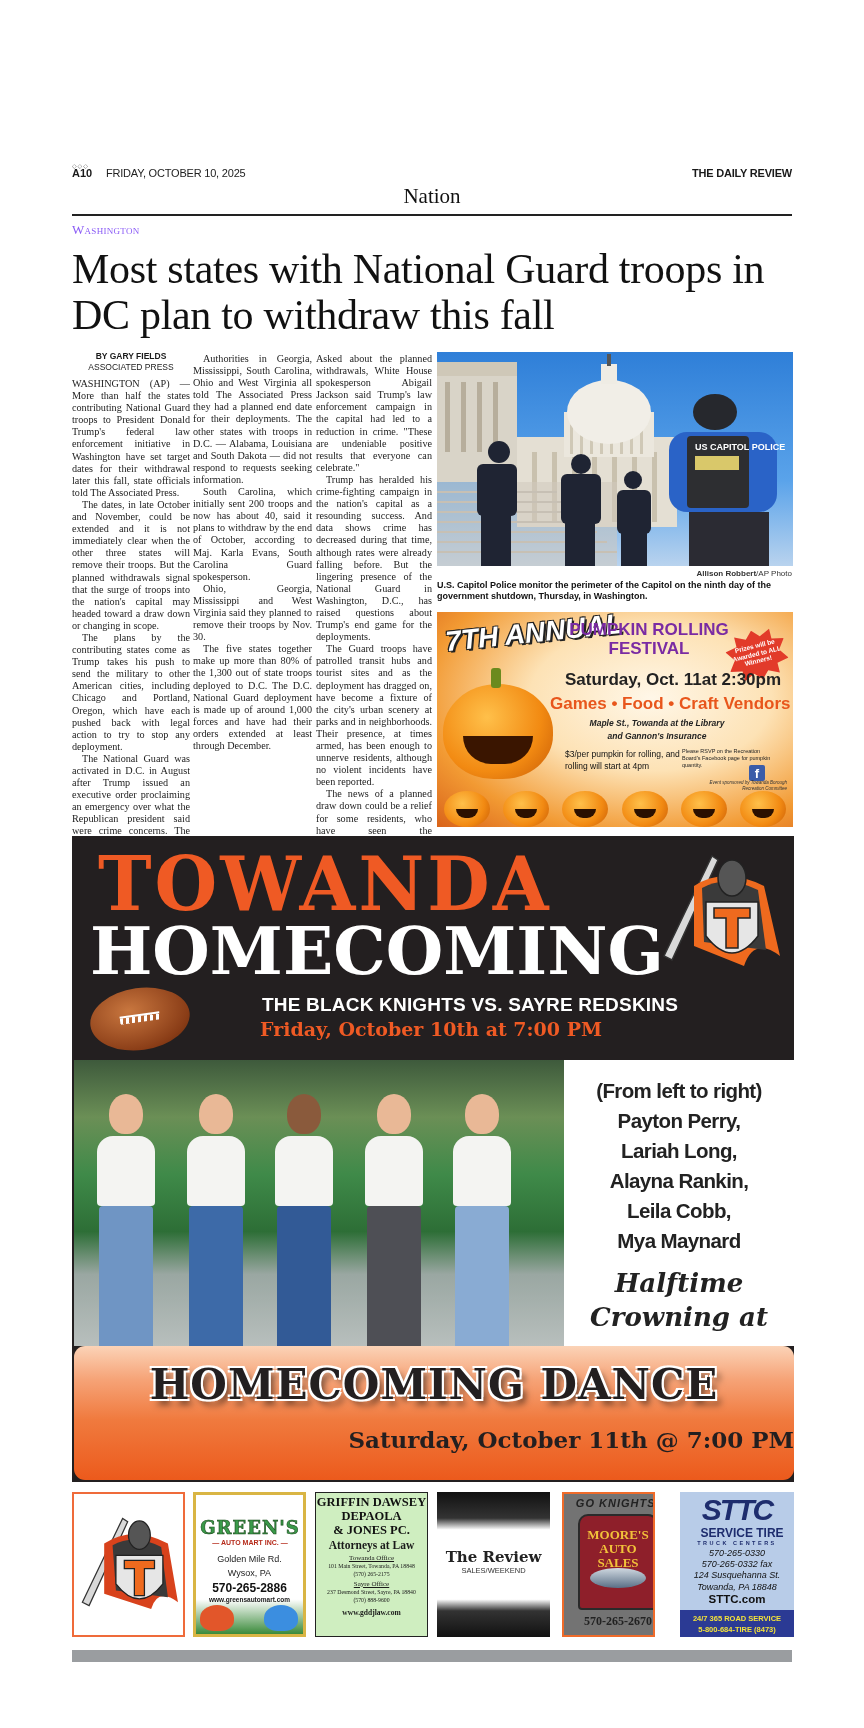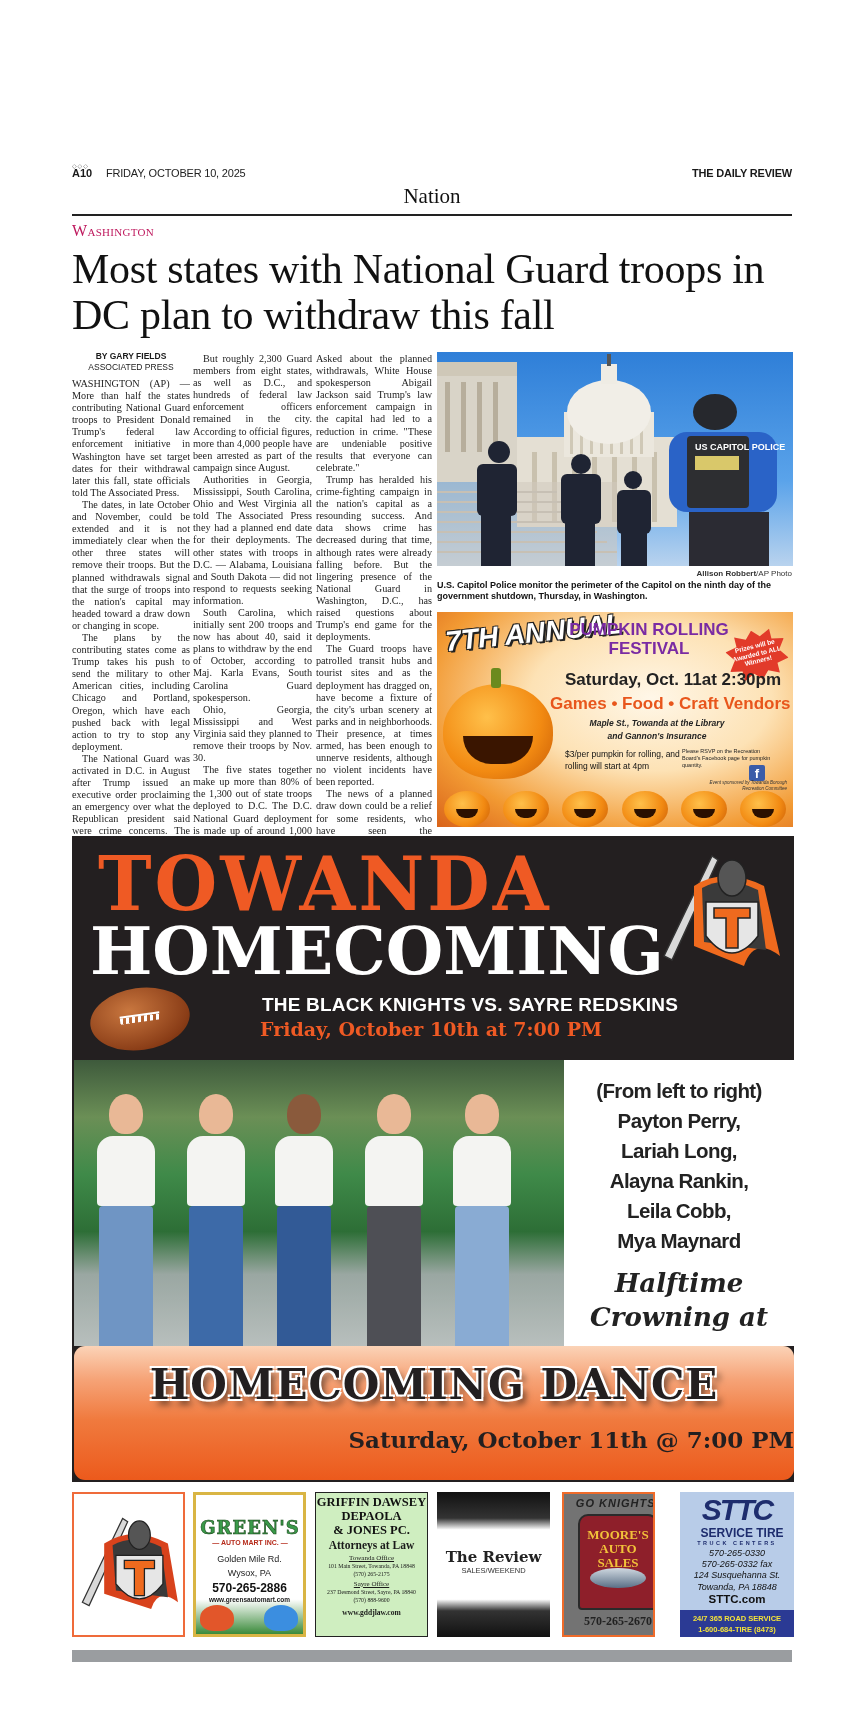--- a/index.html
+++ b/index.html
@@ -8,21 +8,21 @@
 
   .abs { position: absolute; }
 
   
   .folio-dots { left: 72px; top: 162px; font-size: 6px; letter-spacing: 1px; color: #555; font-family: "Liberation Sans", sans-serif; }
   .folio { left: 72px; top: 167px; font-family: "Liberation Sans", sans-serif; font-weight: bold; font-size: 11px; }
   .dateline { left: 106px; top: 167px; font-family: "Liberation Sans", sans-serif; font-size: 11px; color: #222; letter-spacing: -0.2px; }
   .paper-name { right: 72px; top: 167px; font-family: "Liberation Sans", sans-serif; font-weight: bold; font-size: 11px; letter-spacing: -0.2px; }
   .section-title { left: 0; width: 864px; top: 184px; text-align: center; font-size: 21px; color: #111; }
   .rule { left: 72px; width: 720px; top: 214px; height: 1.5px; background: #222; }
-  .kicker { left: 72px; top: 222px; font-size: 16px; font-variant: small-caps; color: #be185d; letter-spacing: 0.3px; }
+  .kicker { left: 72px; top: 222px; font-size: 13px; font-variant: small-caps; color: #8b5cf6; letter-spacing: 0.3px; }
 
   .headline { left: 72px; top: 246px; width: 730px; font-size: 42px; line-height: 46px; font-weight: normal; color: #111; letter-spacing: -0.3px; }
 
   
   .col { font-size: 10.2px; line-height: 12.1px; text-align: justify; color: #222; hyphens: auto; }
   .col p { text-indent: 10px; }
   .col p.first { text-indent: 0; }
   .col1 { left: 72px; top: 378px; width: 118px; }
   .col2 { left: 193px; top: 353px; width: 119px; }
   .col3 { left: 316px; top: 353px; width: 116px; }
@@ -136,21 +136,20 @@
   <div>ASSOCIATED PRESS</div>
 </div>
 
 <div class="abs col col1">
   <p class="first">WASHINGTON (AP) — More than half the states contributing National Guard troops to President Donald Trump's federal law enforcement initiative in Washington have set target dates for their withdrawal later this fall, state officials told The Associated Press.</p>
   <p>The dates, in late October and November, could be extended and it is not immediately clear when the other three states will remove their troops. But the planned withdrawals signal that the surge of troops into the nation's capital may headed toward a draw down or changing in scope.</p>
   <p>The plans by the contributing states come as Trump takes his push to send the military to other American cities, including Chicago and Portland, Oregon, which have each pushed back with legal action to try to stop any deployment.</p>
   <p>The National Guard was activated in D.C. in August after Trump issued an executive order proclaiming an emergency over what the Republican president said were crime concerns. The order placed the local police department under the president's authority for 30 days and then lapsed when Congress did not renew it.</p>
 </div>
 <div class="abs col col2">
-  <p>But roughly 2,300 Guard members from eight states, as well as D.C., and hundreds of federal law enforcement officers remained in the city. According to official figures, more than 4,000 people have been arrested as part of the campaign since August.</p>
   <p>Authorities in Georgia, Mississippi, South Carolina, Ohio and West Virginia all told The Associated Press they had a planned end date for their deployments. The other states with troops in D.C. — Alabama, Louisiana and South Dakota — did not respond to requests seeking information.</p>
   <p>South Carolina, which initially sent 200 troops and now has about 40, said it plans to withdraw by the end of October, according to Maj. Karla Evans, South Carolina Guard spokesperson.</p>
   <p>Ohio, Georgia, Mississippi and West Virginia said they planned to remove their troops by Nov. 30.</p>
   <p>The five states together make up more than 80% of the 1,300 out of state troops deployed to D.C. The D.C. National Guard deployment is made up of around 1,000 forces and have had their orders extended at least through December.</p>
 </div>
 <div class="abs col col3">
   <p class="first">Asked about the planned withdrawals, White House spokesperson Abigail Jackson said Trump's law enforcement campaign in the capital had led to a reduction in crime. "These are undeniable positive results that everyone can celebrate."</p>
   <p>Trump has heralded his crime-fighting campaign in the nation's capital as a resounding success. And data shows crime has decreased during that time, although rates were already falling before. But the lingering presence of the National Guard in Washington, D.C., has raised questions about Trump's end game for the deployments.</p>
   <p>The Guard troops have patrolled transit hubs and tourist sites and as the deployment has dragged on, have become a fixture of the city's urban scenery at parks and in neighborhoods. Their presence, at times armed, has been enough to unnerve residents, although no violent incidents have been reported.</p>
   <p>The news of a planned draw down could be a relief for some residents, who have seen the unprecedented military deployment as increasingly normalized.</p>
@@ -396,17 +395,17 @@
   <div class="abs sttc-truck">TRUCK CENTERS</div>
   <div class="abs sttc-info">
     <div>570-265-0330</div>
     <div>570-265-0332 fax</div>
     <div>124 Susquehanna St.</div>
     <div>Towanda, PA 18848</div>
   </div>
   <div class="abs sttc-web">STTC.com</div>
   <div class="abs sttc-band">
     <div>24/7 365 ROAD SERVICE</div>
-    <div>1-600-684-TIRE (8473)</div>
+    <div>5-800-684-TIRE (8473)</div>
   </div>
 </div>
 
 <div class="abs gray-bar"></div>
 
 </body></html>

